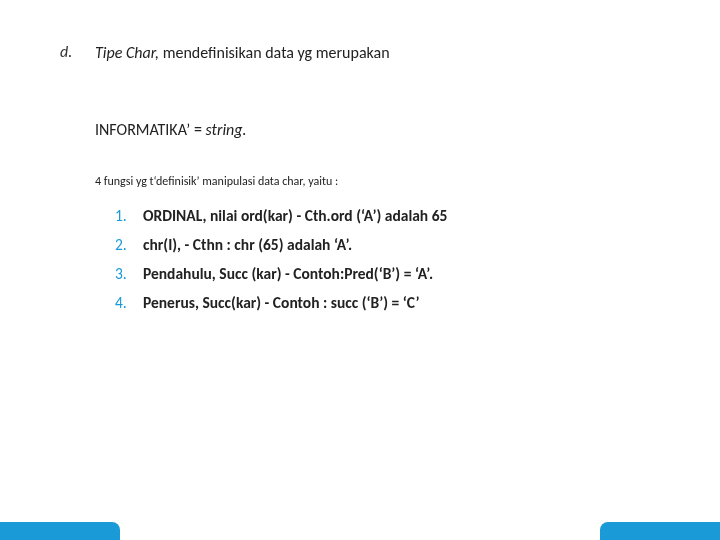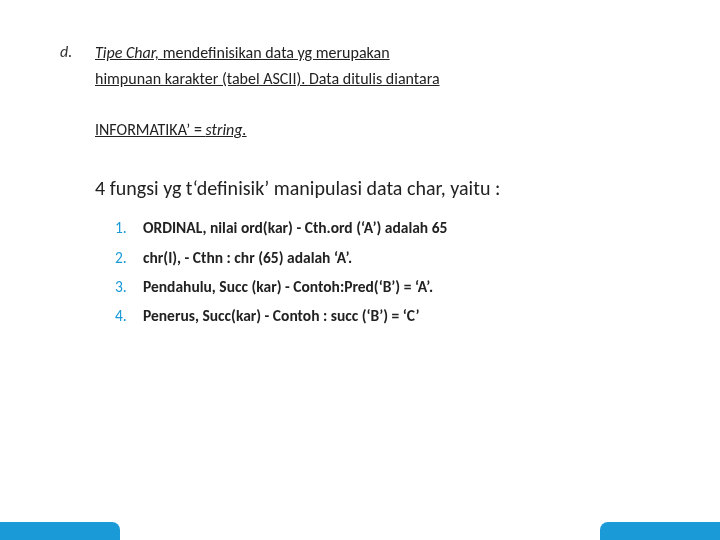--- a/index.html
+++ b/index.html
@@ -54,29 +54,28 @@
       min-width: 35px;
       padding-top: 2px;
       font-style: italic;
     }
 
     .main-text {
       font-size: 16px;
       color: #222;
       line-height: 1.6;
       flex: 1;
-      text-decoration: underline;
     }
 
     .functions-section {
       padding-left: 35px;
     }
 
     .functions-title {
-      font-size: 20px;
+      font-size: 12px;
       color: #222;
       margin-bottom: 12px;
       line-height: 1.6;
     }
 
     .functions-list {
       list-style: none;
       padding-left: 20px;
     }
 
@@ -107,21 +106,21 @@
 <div class="bottom-bar-right"></div>
 
 <div class="content">
 
   <div class="section-d">
     <div class="label-d">d.</div>
     <div class="main-text">
       <span>
         <span style="font-style:italic;">Tipe  </span><span style="font-style:italic; font-weight:normal;">Char,</span><span>  mendefinisikan  data  yg   merupakan</span>
       </span><br>
-      <span>himpunan karakter (tabel ASCII). Data ditulis diantara</span><br>
+      <br>
       <br>
       <span>
         <span>INFORMATIKA’ = </span><span style="font-style:italic;text-align:center;">string.</span>
       </span>
     </div>
   </div>
 
   <div class="functions-section">
     <div class="functions-title">4 fungsi yg t‘definisik’ manipulasi data char, yaitu :</div>
 

